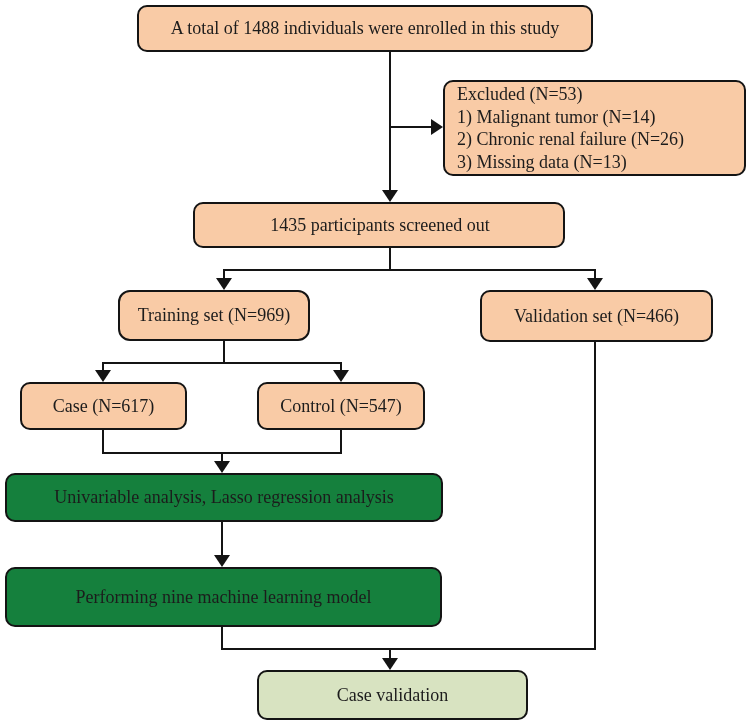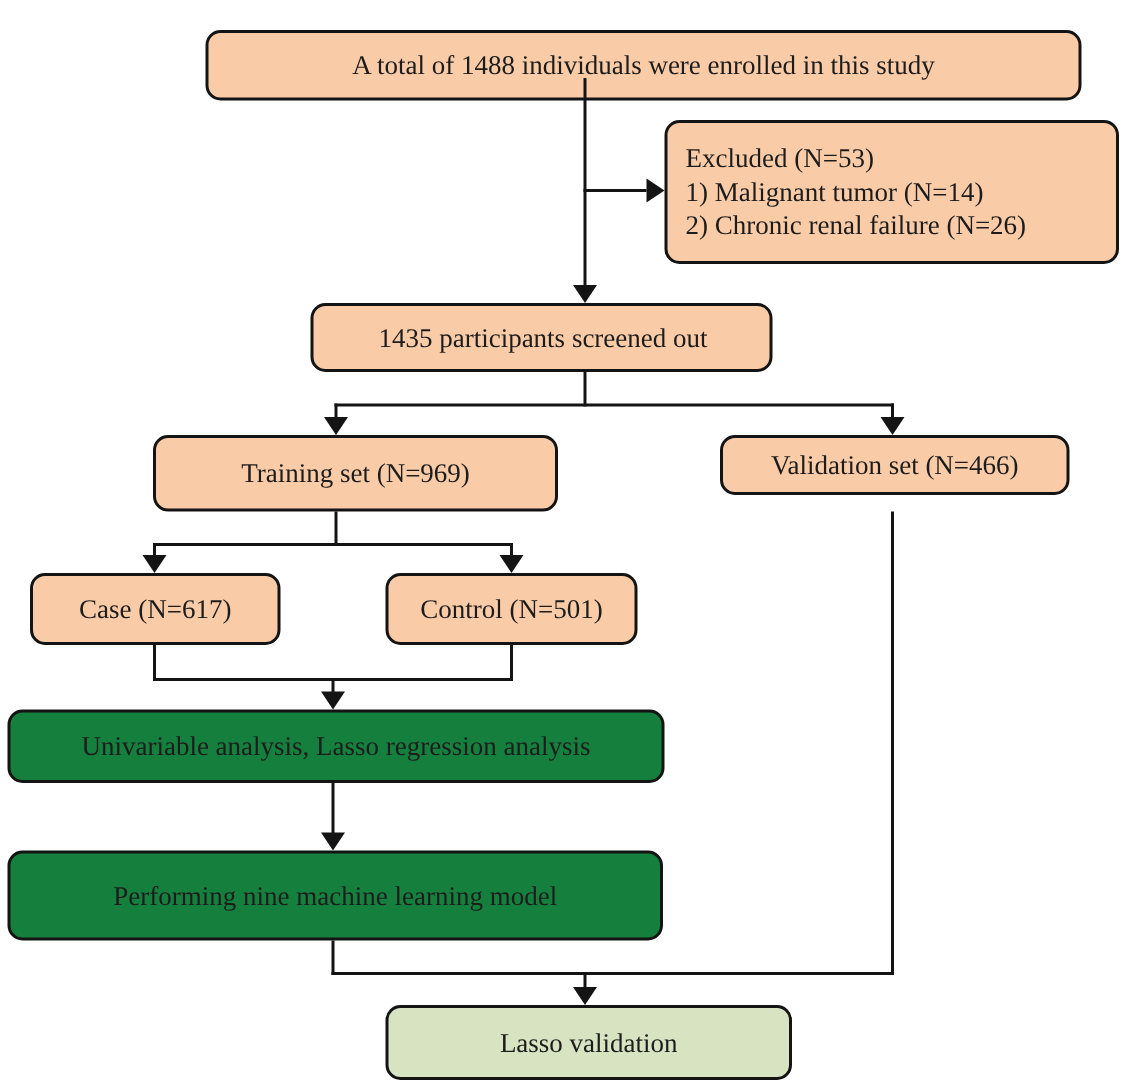--- a/index.html
+++ b/index.html
@@ -61,60 +61,61 @@
     border-top: 8px solid transparent;
     border-bottom: 8px solid transparent;
     border-left: 12px solid #141414;
   }
 </style>
 </head>
 <body>
 
 <div id="canvas">
 
-  <div class="node peach" style="left:137px; top:20px; width:584px; height:47px;">
+  <div class="node peach" style="left:137px; top:5px; width:456px; height:47px;">
     <span>A total of 1488 individuals were enrolled in this study</span>
   </div>
 
   <div class="node peach left-align" style="left:443px; top:80px; width:303px; height:96px;">
     <span>Excluded (N=53)</span>
     <span>1) Malignant tumor (N=14)</span>
     <span>2) Chronic renal failure (N=26)</span>
+    <span>3) Missing data (N=13)</span>
   </div>
 
-  <div class="node peach" style="left:207px; top:202px; width:308px; height:46px;padding-left:10px;">
+  <div class="node peach" style="left:193px; top:202px; width:372px; height:46px;padding-left:10px;">
     <span>1435 participants screened out</span>
   </div>
 
-  <div class="node peach" style="left:102px; top:290px; width:270px; height:51px;">
+  <div class="node peach" style="left:118px; top:290px; width:192px; height:51px;border-radius:12px;">
     <span>Training set (N=969)</span>
   </div>
 
-  <div class="node peach" style="left:480px; top:290px; width:233px; height:40px;">
+  <div class="node peach" style="left:480px; top:290px; width:233px; height:52px;">
     <span>Validation set (N=466)</span>
   </div>
 
   <div class="node peach" style="left:20px; top:382px; width:167px; height:48px;">
     <span>Case (N=617)</span>
   </div>
 
   <div class="node peach" style="left:257px; top:382px; width:168px; height:48px;">
-    <span>Control (N=501)</span>
+    <span>Control (N=547)</span>
   </div>
 
   <div class="node blue" style="left:5px; top:473px; width:438px; height:49px;">
     <span>Univariable analysis, Lasso regression analysis</span>
   </div>
 
   <div class="node blue two-line" style="left:5px; top:567px; width:437px; height:60px;">
     <span>Performing nine machine learning model</span>
   </div>
 
   <div class="node green" style="left:257px; top:670px; width:271px; height:50px;">
-    <span>Lasso validation</span>
+    <span>Case validation</span>
   </div>
 
   <div class="line" style="left:389px; top:52px; width:2px; height:138px;"></div>
   <div class="arrow-down" style="left:382px; top:190px;"></div>
 
   <div class="line" style="left:389px; top:126px; width:42px; height:2px;"></div>
   <div class="arrow-right" style="left:431px; top:119px;"></div>
 
   <div class="line" style="left:389px; top:248px; width:2px; height:23px;"></div>
   <div class="line" style="left:223px; top:269px; width:373px; height:2px;"></div>

